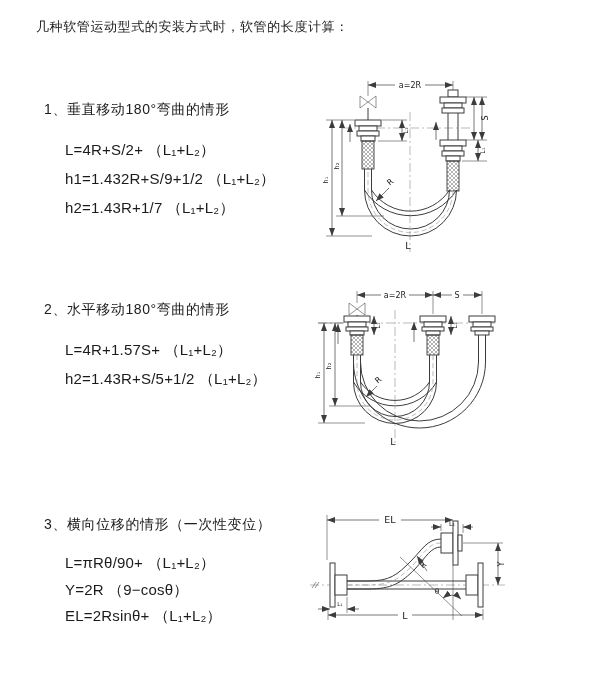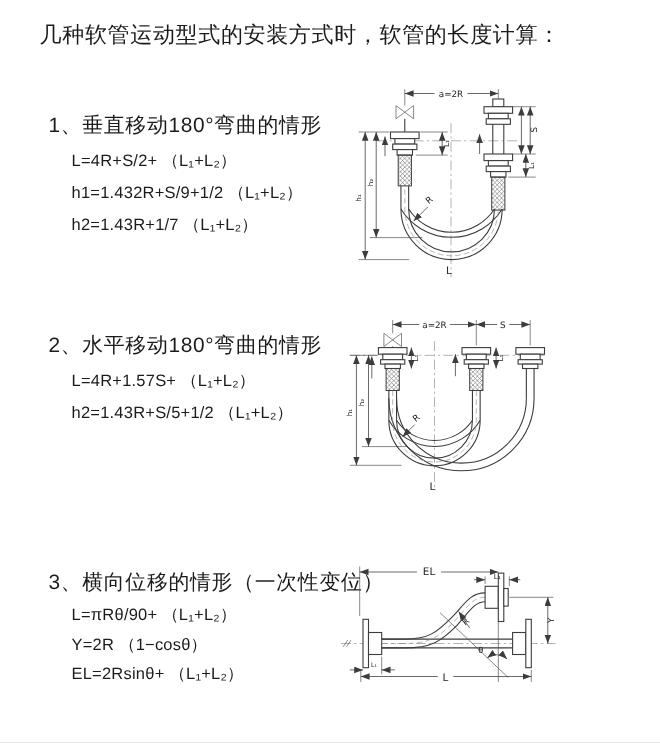--- a/index.html
+++ b/index.html
@@ -1,22 +1,22 @@
 <!DOCTYPE html>
 <html><head>
 <meta charset="utf-8">
 <style>
   html,body{margin:0;padding:0;background:#e9e9e9}
   .page{position:relative;width:600px;height:675px;background:#ffffff;margin:0 auto;
         font-family:"Liberation Sans",sans-serif;color:#1b1b1b;overflow:hidden;
         border-bottom:2px solid #c9c9c9}
-  .title{position:absolute;left:36px;top:18px;font-size:20px;letter-spacing:.6px;white-space:nowrap}
+  .title{position:absolute;left:36px;top:18px;font-size:13px;letter-spacing:.6px;white-space:nowrap}
   .sec{position:absolute;width:300px}
-  .sec-heading{font-size:19px;letter-spacing:.6px;white-space:nowrap}
-  .formulas{margin-top:5px}
+  .sec-heading{font-size:14px;letter-spacing:.6px;white-space:nowrap}
+  .formulas{margin-top:16px}
   .formula{font-size:15px;line-height:29px;padding-left:21px;letter-spacing:.2px;white-space:nowrap}
   .sec3 .formula{line-height:26.5px}
   .diag{position:absolute}
   svg text{font-family:"DejaVu Sans",sans-serif;fill:#222}
   .ln{stroke:#3c3c3c;stroke-width:1;fill:none}
   .thin{stroke:#4a4a4a;stroke-width:.6;fill:none}
   .dim{stroke:#3c3c3c;stroke-width:.7;fill:none}
   .cl{stroke:#8a8a8a;stroke-width:.6;fill:none;stroke-dasharray:9 3 2 3}
   .dsh{stroke:#909090;stroke-width:.6;fill:none;stroke-dasharray:5 3}
   .fl{fill:#fff;stroke:#3c3c3c;stroke-width:1}
@@ -46,21 +46,21 @@
     <div class="formulas">
       <div class="formula">L=4R+1.57S+ （L₁+L₂）</div>
       <div class="formula">h2=1.43R+S/5+1/2 （L₁+L₂）</div>
     </div>
   </div>
 
   <div class="sec sec3" style="left:44px;top:516px">
     <div class="sec-heading">3、横向位移的情形（一次性变位）</div>
     <div class="formulas">
       <div class="formula">L=πRθ/90+ （L₁+L₂）</div>
-      <div class="formula">Y=2R （1−cosθ）</div>
+      <div class="formula">Y=2R （9−cosθ）</div>
       <div class="formula">EL=2Rsinθ+ （L₁+L₂）</div>
     </div>
   </div>
 
   <svg class="diag" style="left:312px;top:72px" width="288" height="186" viewBox="0 0 288 186">
     <defs>
       <marker id="m1" markerWidth="9" markerHeight="8" refX="8" refY="3" orient="auto-start-reverse" markerUnits="userSpaceOnUse">
         <path d="M0,0 L8,3 L0,6 Z" fill="#3c3c3c"></path>
       </marker>
       <pattern id="p1" width="4" height="4" patternUnits="userSpaceOnUse">

